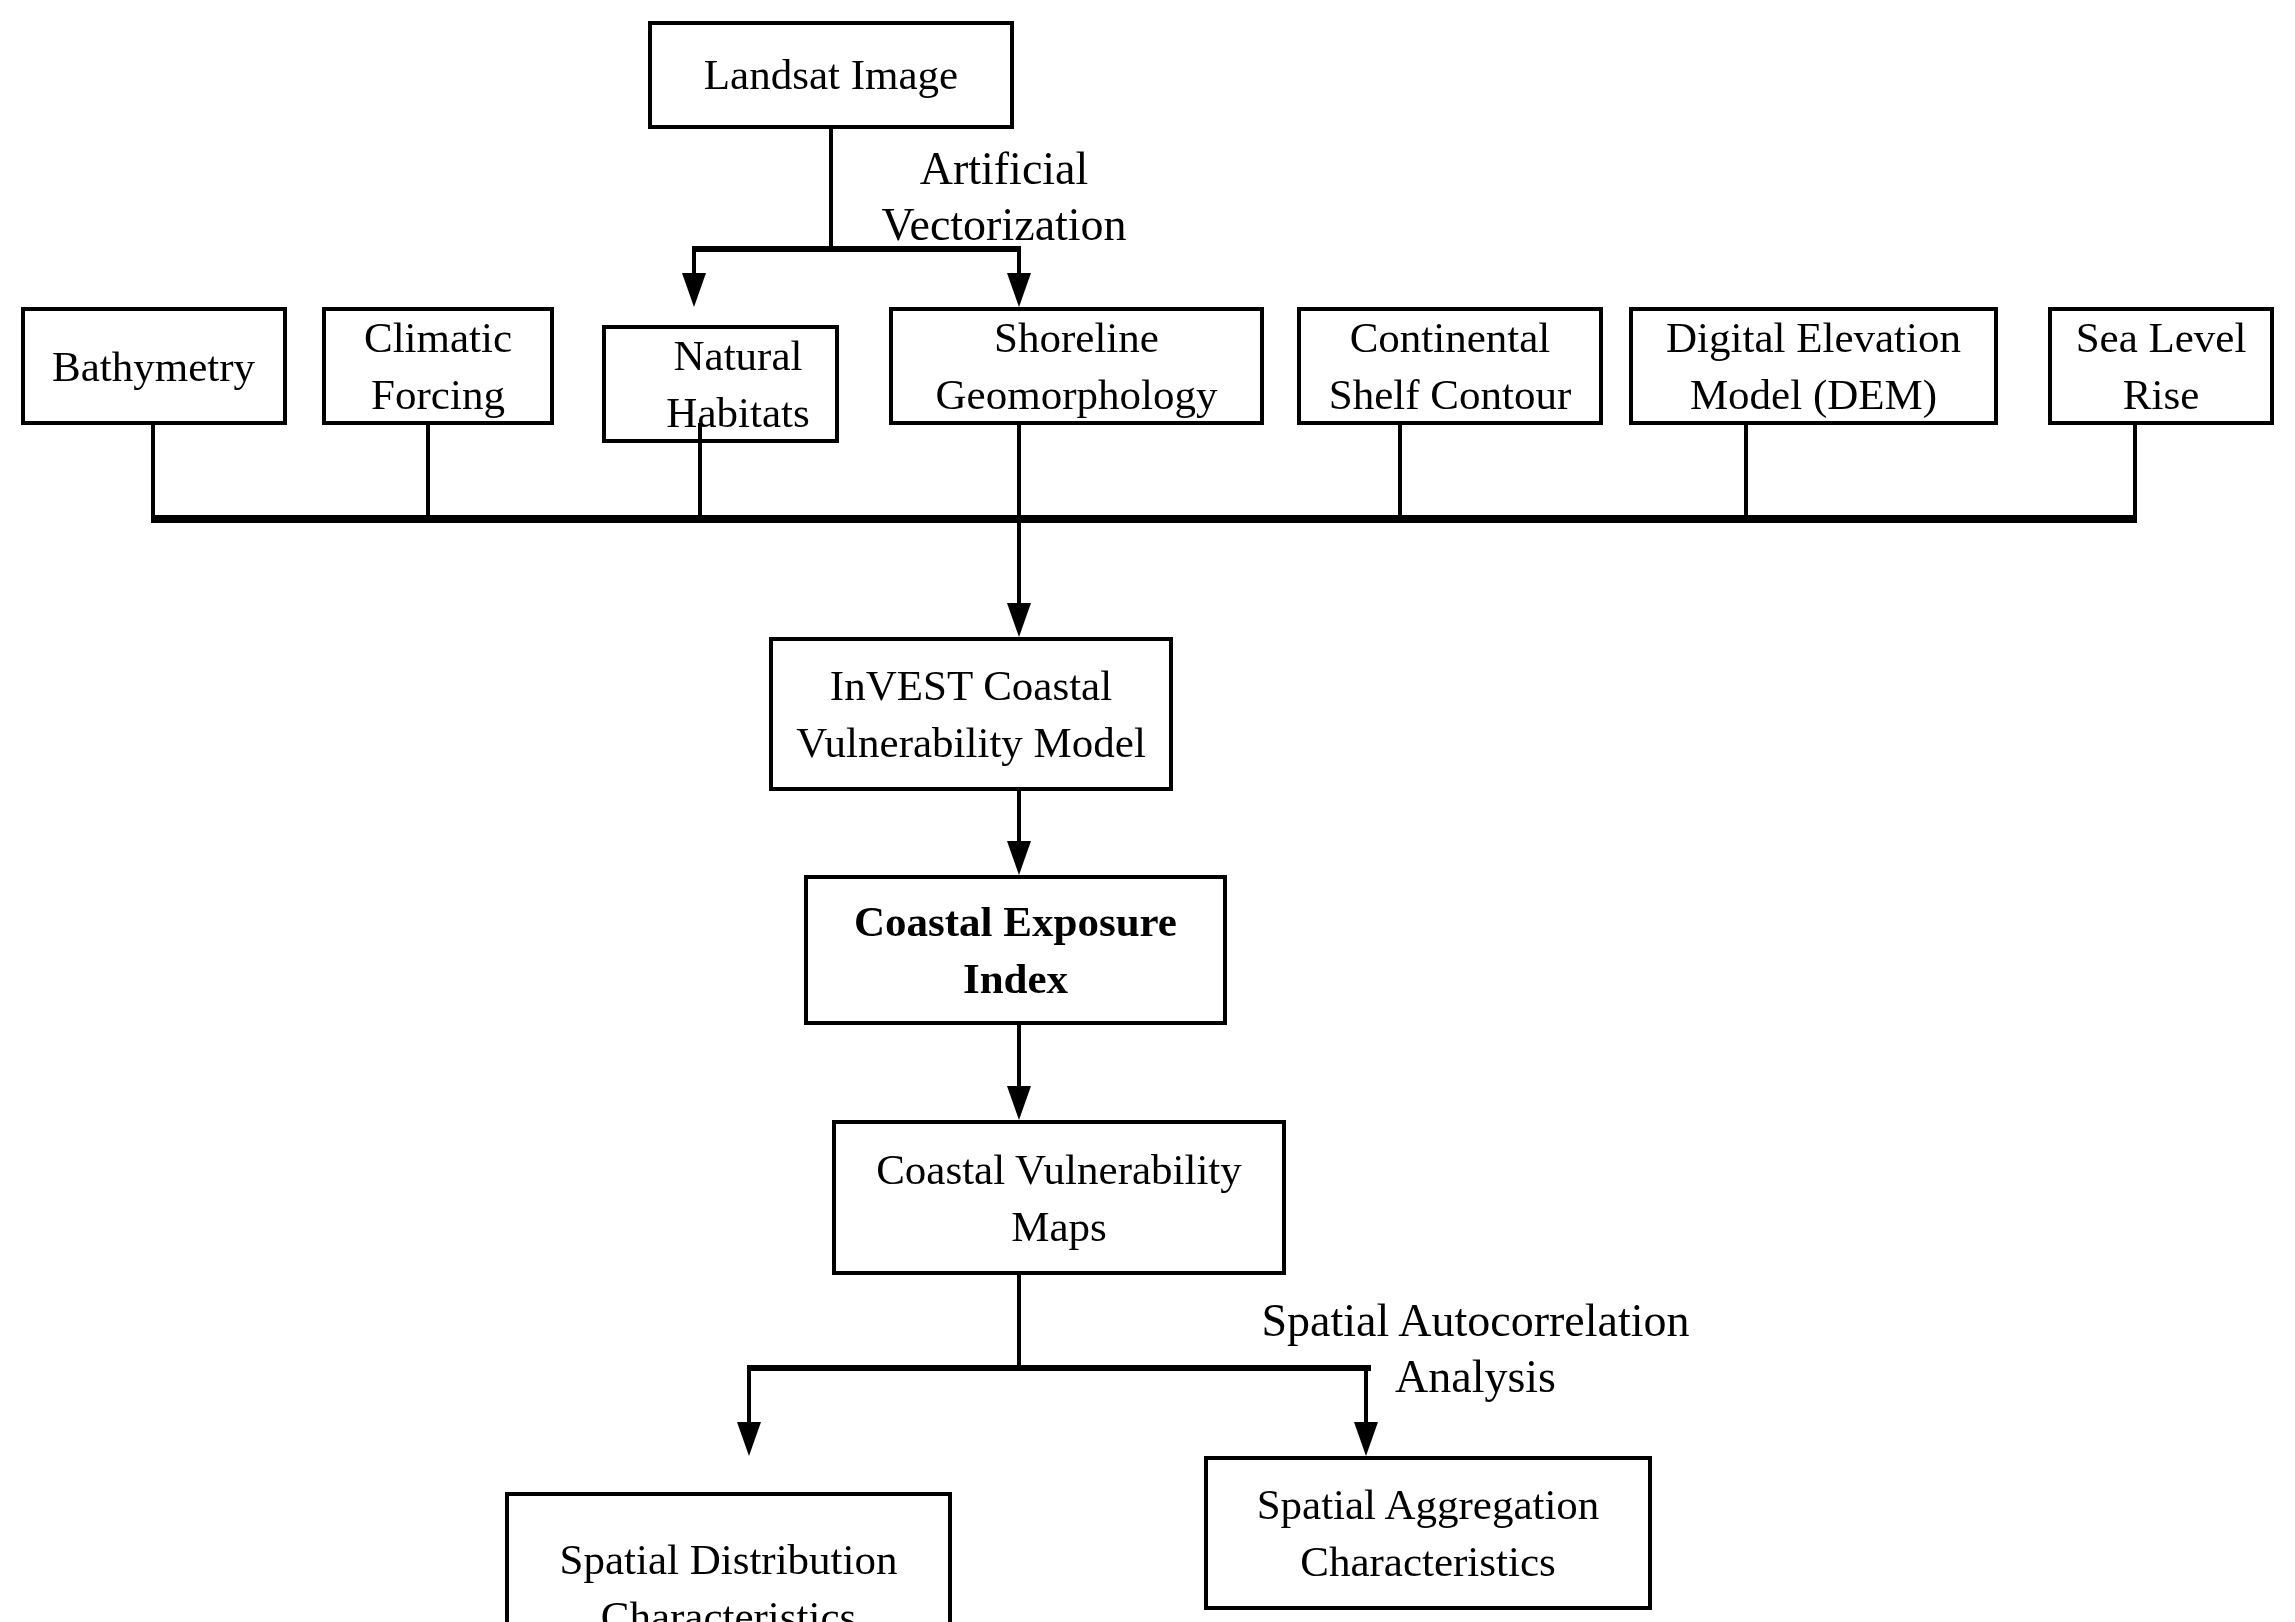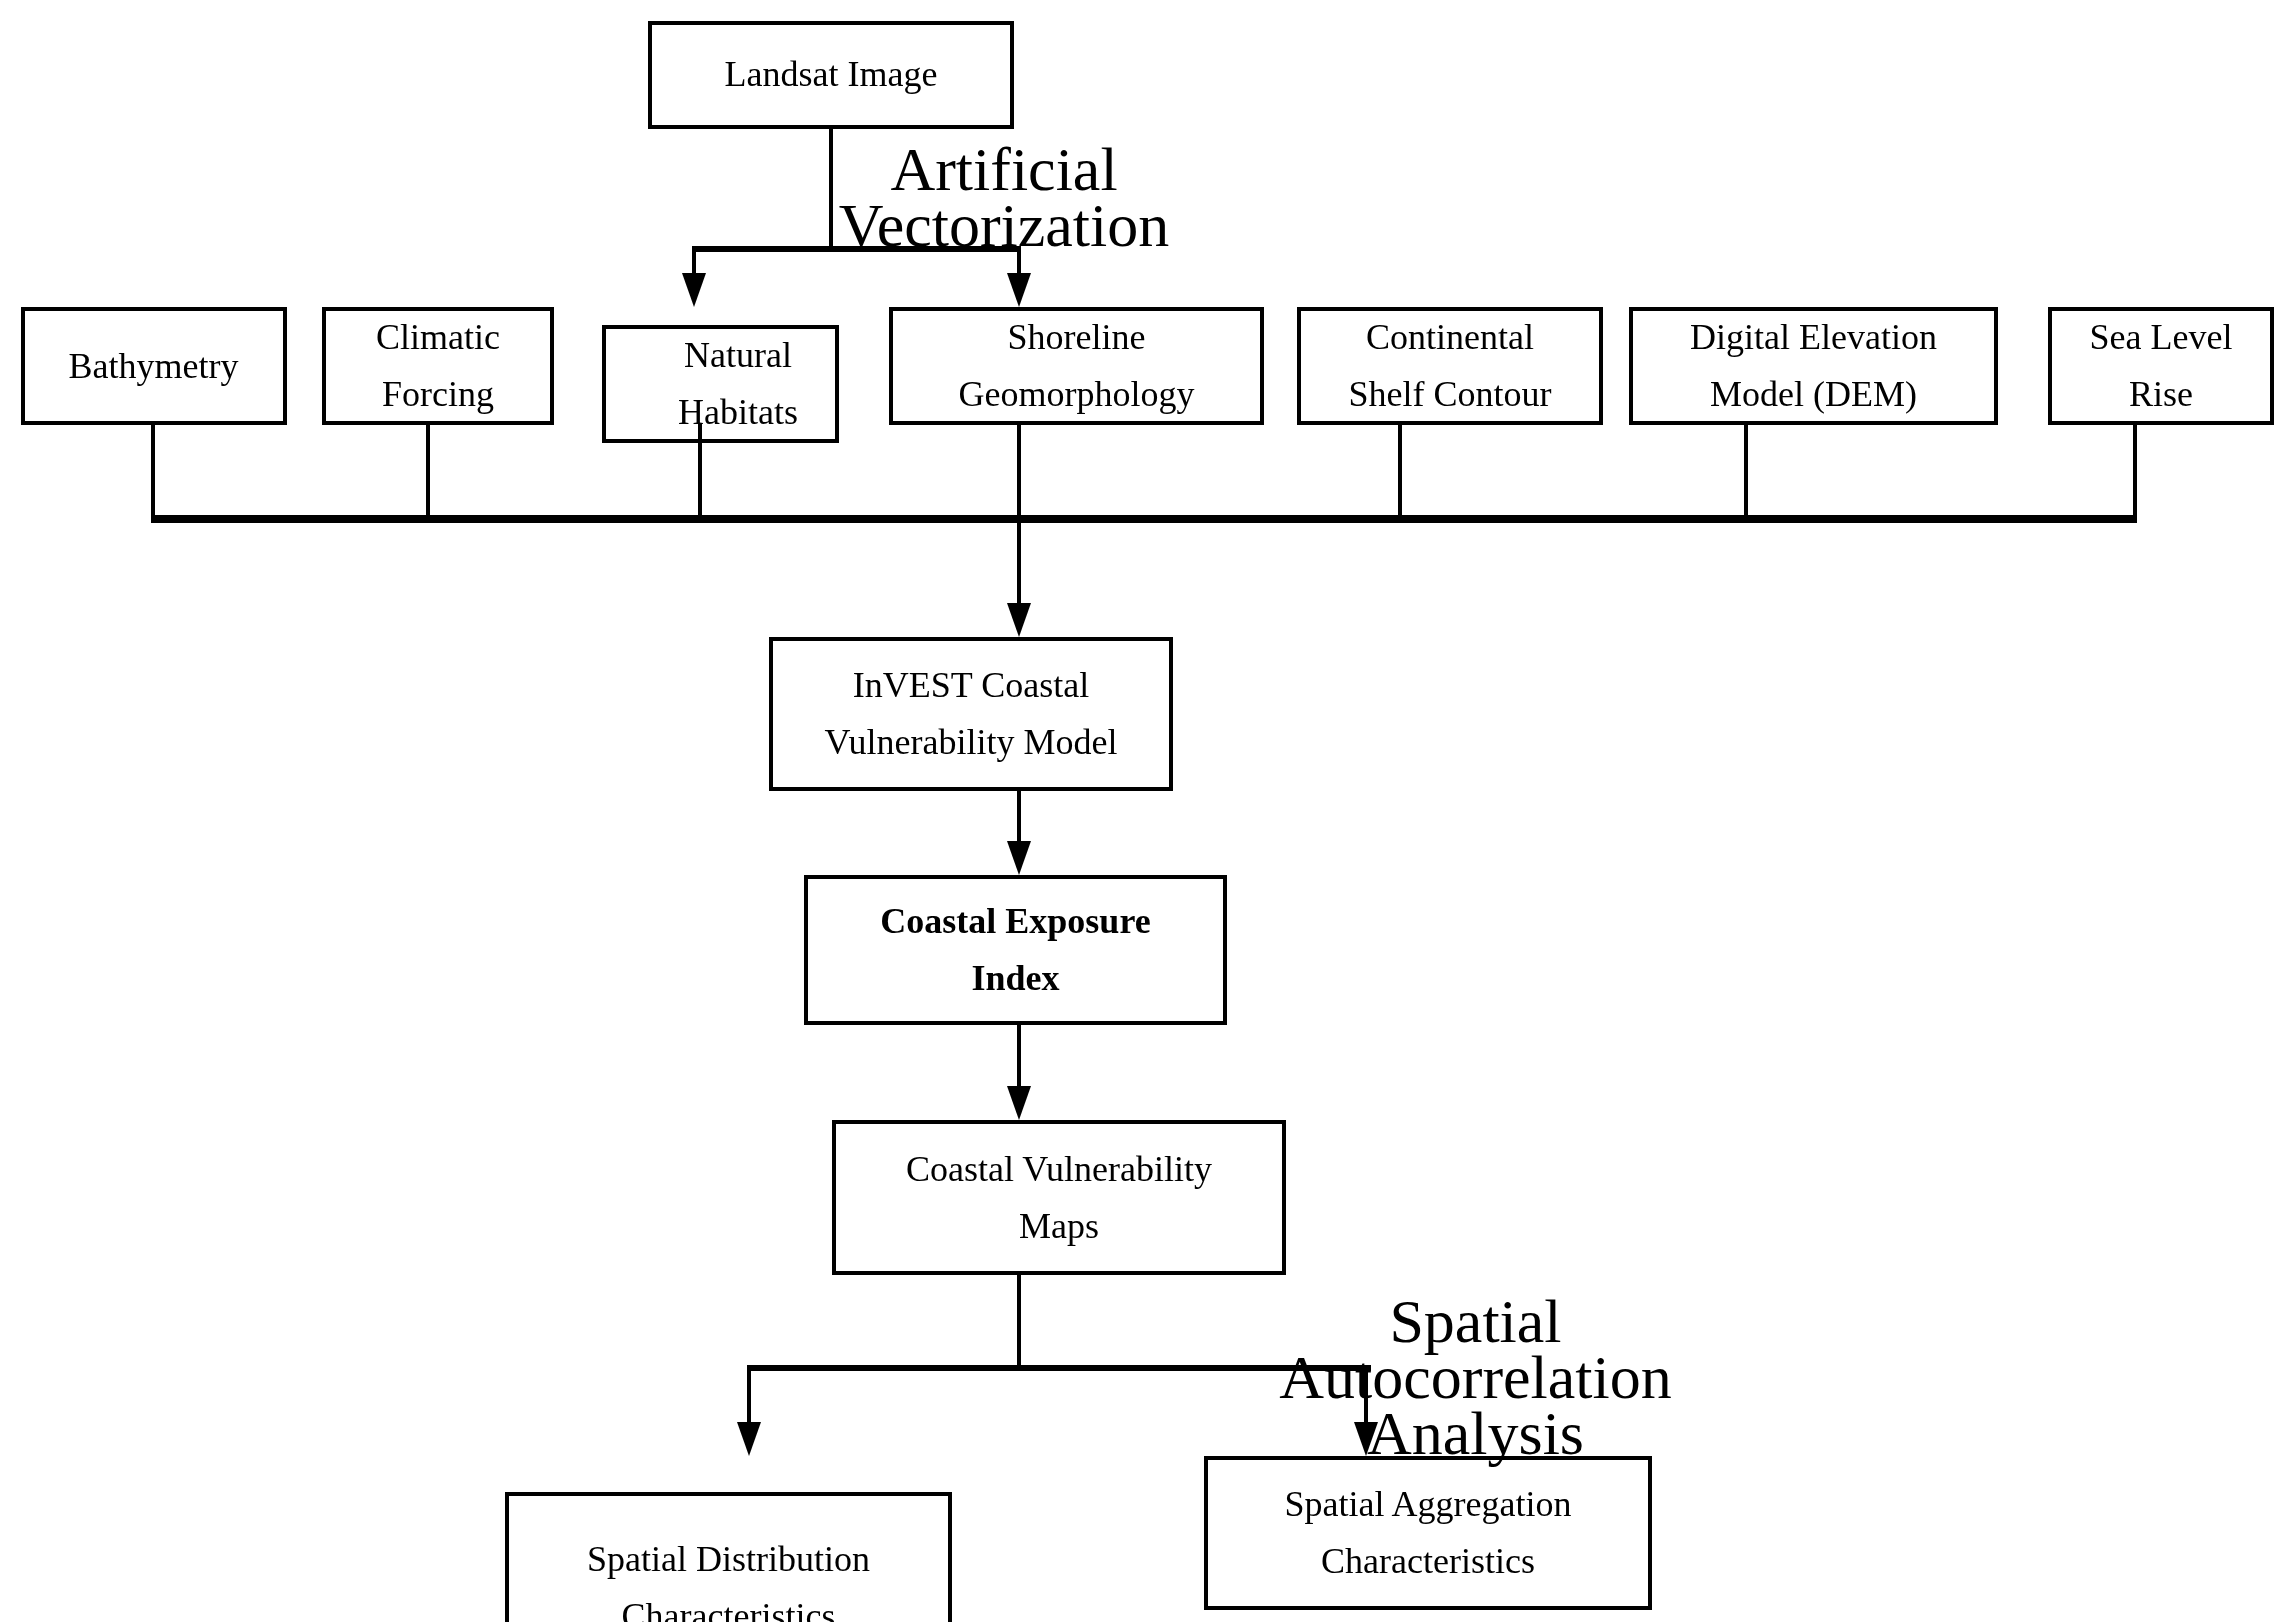--- a/index.html
+++ b/index.html
@@ -8,25 +8,25 @@
     width:2295px; height:1622px; position:relative;
     background:var(--bg); overflow:hidden;
     font-family:"Liberation Serif","DejaVu Serif",serif;
     color:var(--line);
   }
   .node {
     position:absolute; box-sizing:border-box;
     border:4.7px solid var(--line); background:var(--bg);
     display:flex; align-items:center; justify-content:center;
     text-align:center; white-space:pre-line;
-    font-size:36px; line-height:57px;
+    font-size:43px; line-height:57px;
   }
   .edge-label {
     position:absolute; text-align:center; white-space:pre-line;
-    font-size:62px; line-height:56px;
+    font-size:46px; line-height:56px;
   }
   .line { position:absolute; background:var(--line); }
   .arrow {
     position:absolute; width:0; height:0;
     border-left:12.3px solid transparent; border-right:12.3px solid transparent;
     border-top:34px solid var(--line);
   }
 </style>
 </head>
 <body>

